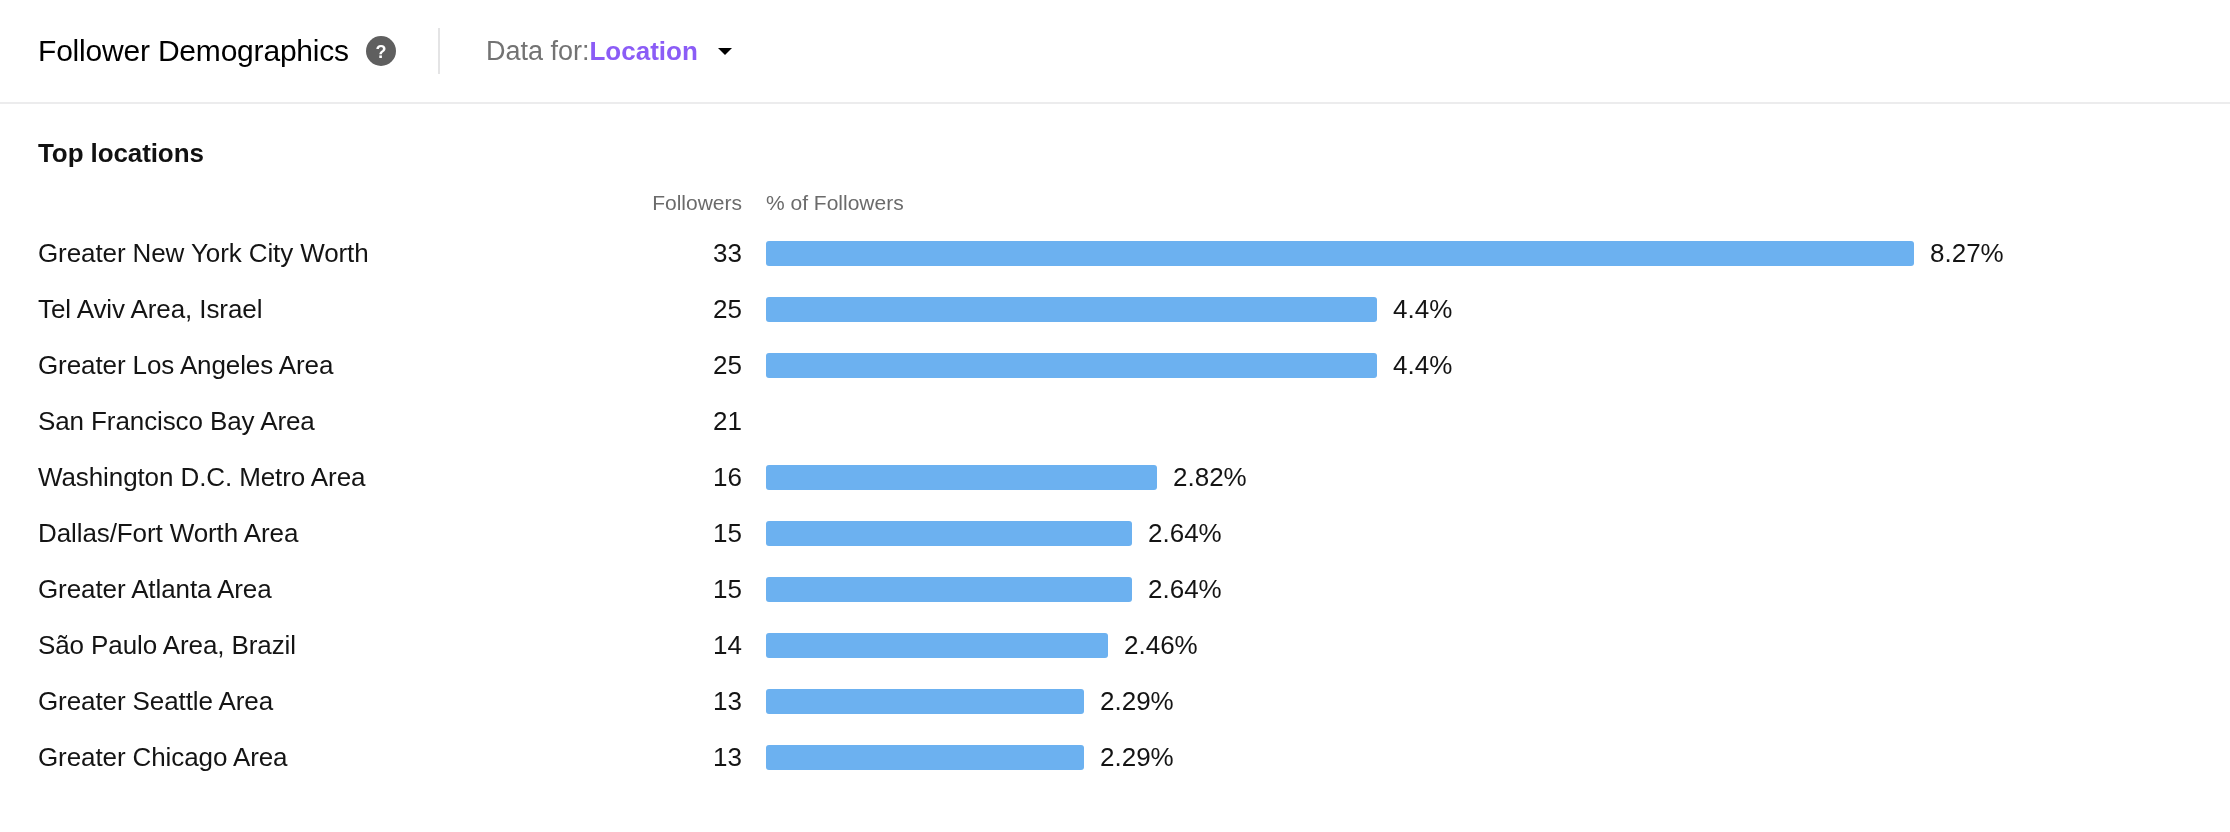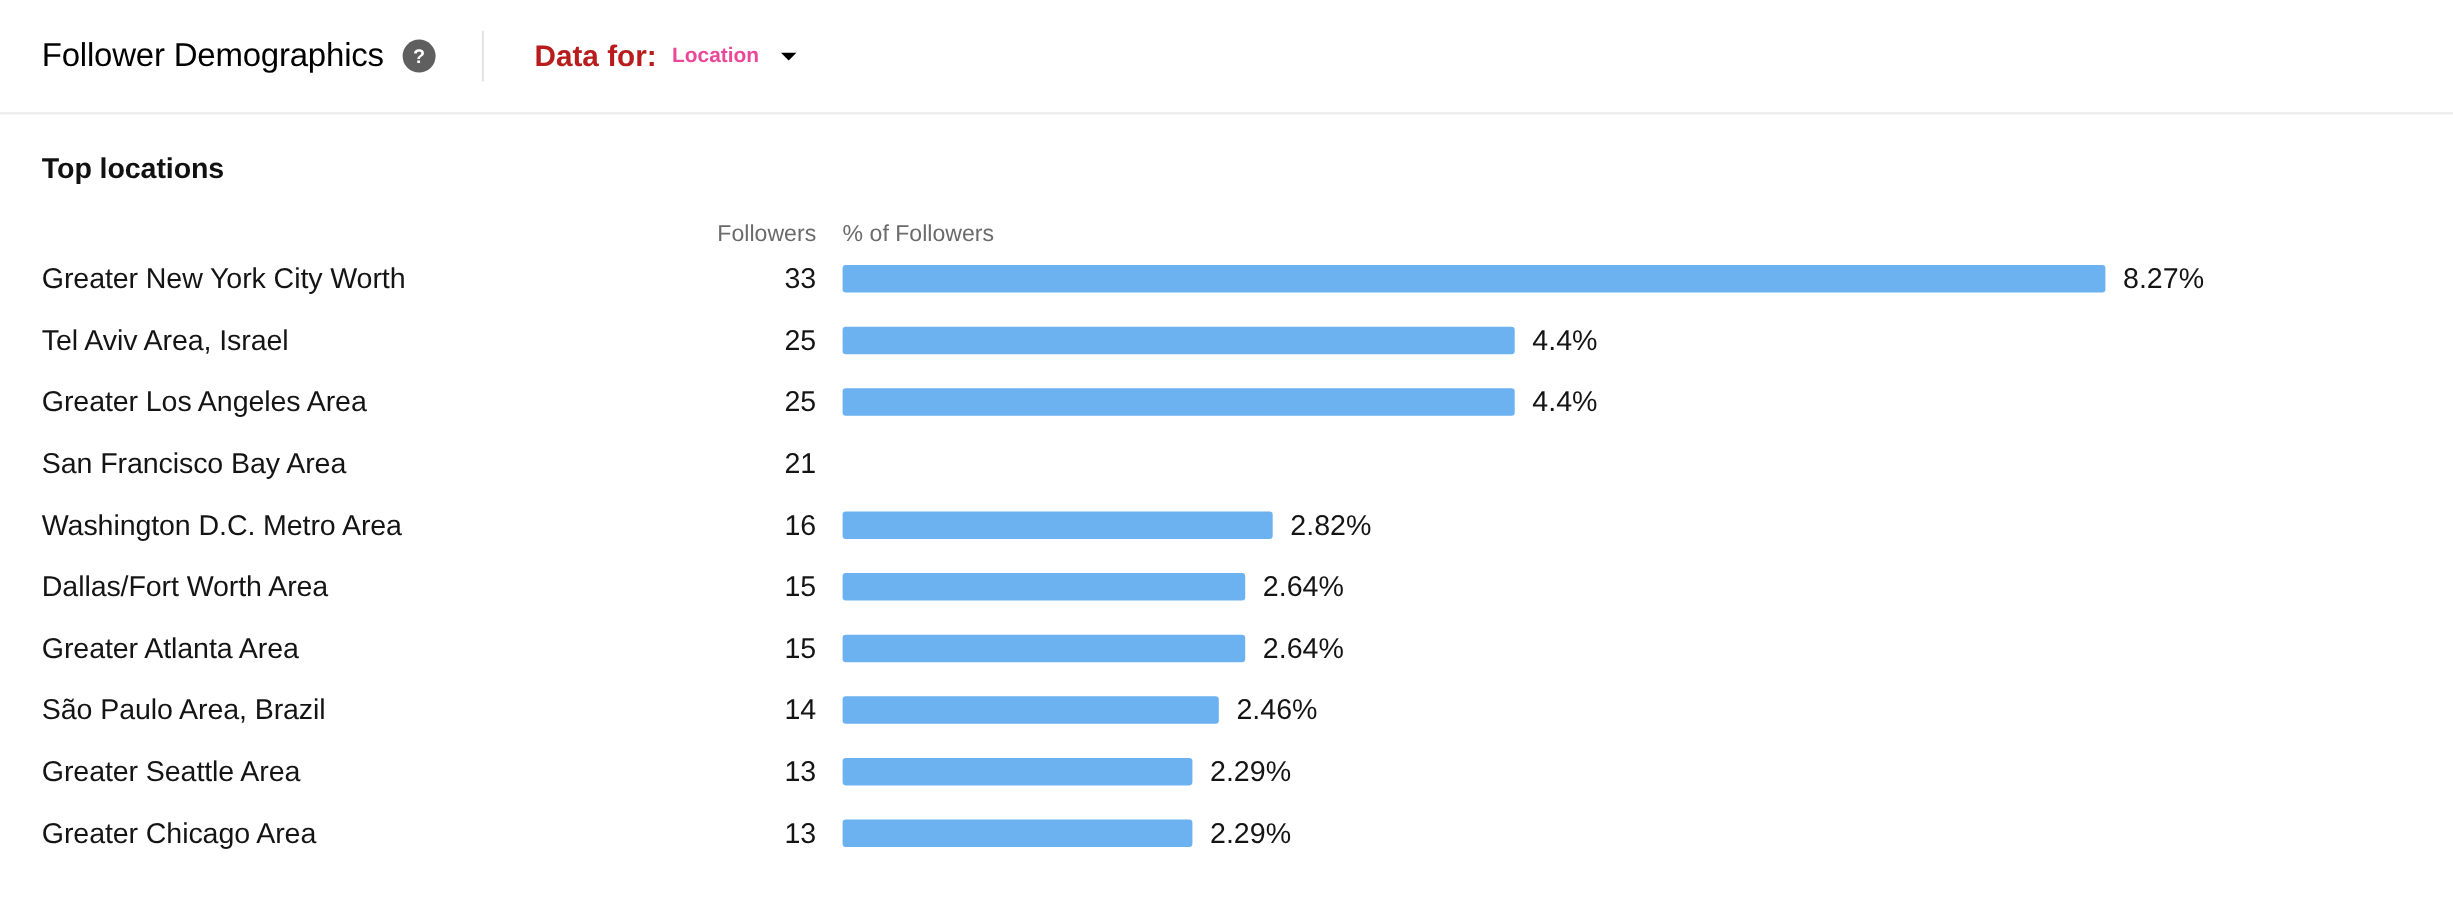--- a/index.html
+++ b/index.html
@@ -62,31 +62,30 @@
 
   .data-for-group {
     display: flex;
     align-items: center;
     margin-left: 46px;
     cursor: pointer;
   }
 
   .data-for-label {
     font-size: 27px;
+    font-weight: normal;
+    color: #737373;
+    white-space: nowrap;
+    text-align: center;
+  }
+
+  .data-for-value {
+    font-size: 26px;
     font-weight: bold;
-    color: #b91c1c;
-    white-space: nowrap;
-    text-align: center;
-  }
-
-  .data-for-value {
-    font-size: 19px;
-    font-weight: bold;
-    color: #ec4899;
-    margin-left: 14px;
+    color: #8b5cf6;
     white-space: nowrap;
   }
 
   .caret-icon {
     margin-left: 16px;
     display: inline-flex;
     align-items: center;
   }
 
   
@@ -102,21 +101,20 @@
     letter-spacing: -0.1px;
   }
 
   
   .table {
     margin-top: 22px;
   }
 
   .col-head-row {
     display: flex;
-    align-items: flex-end;
     height: 34px;
   }
 
   .c-location { width: 600px; padding-left: 38px; flex: 0 0 600px; }
   .c-followers { width: 142px; flex: 0 0 142px; text-align: right; }
   .c-bar { flex: 1 1 auto; padding-left: 24px; position: relative; }
 
   .col-head-text {
     font-size: 21px;
     color: #6b6b6b;

